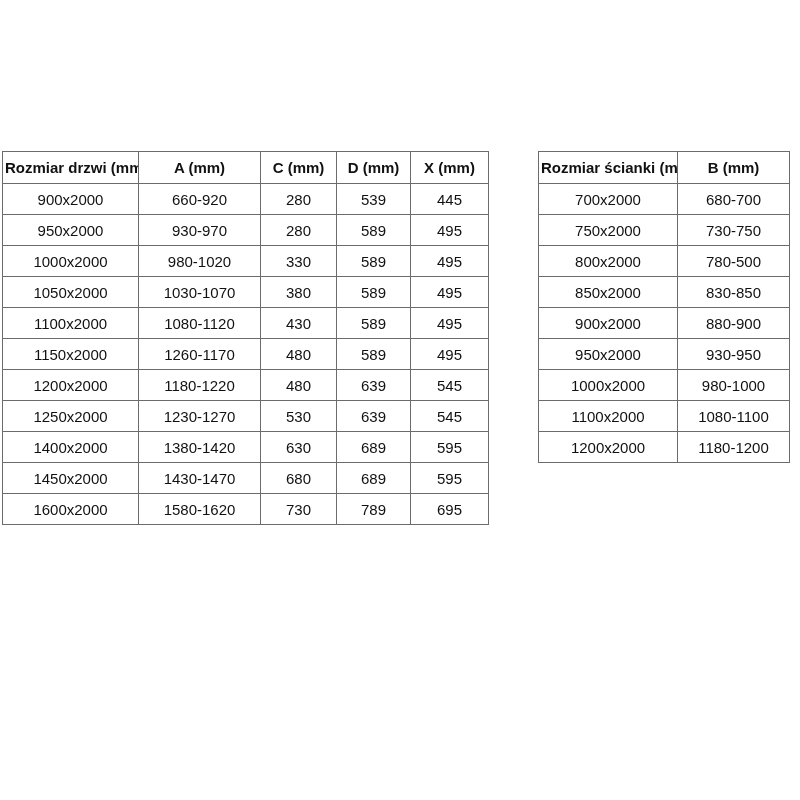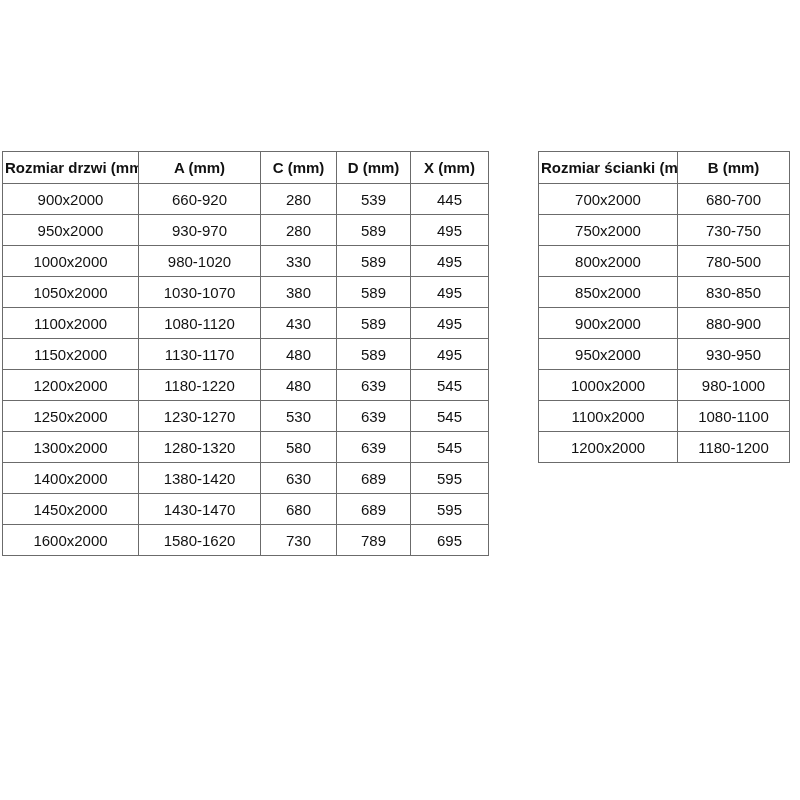--- a/index.html
+++ b/index.html
@@ -109,43 +109,36 @@
       </tr>
       <tr>
         <td>1100x2000</td>
         <td>1080-1120</td>
         <td>430</td>
         <td>589</td>
         <td>495</td>
       </tr>
       <tr>
         <td>1150x2000</td>
-        <td>1130-1170</td>
+        <td>1260-1170</td>
         <td>480</td>
         <td>589</td>
         <td>495</td>
       </tr>
       <tr>
         <td>1200x2000</td>
         <td>1180-1220</td>
         <td>480</td>
         <td>639</td>
         <td>545</td>
       </tr>
       <tr>
         <td>1250x2000</td>
         <td>1230-1270</td>
         <td>530</td>
-        <td>639</td>
-        <td>545</td>
-      </tr>
-      <tr>
-        <td>1300x2000</td>
-        <td>1280-1320</td>
-        <td>580</td>
         <td>639</td>
         <td>545</td>
       </tr>
       <tr>
         <td>1400x2000</td>
         <td>1380-1420</td>
         <td>630</td>
         <td>689</td>
         <td>595</td>
       </tr>

